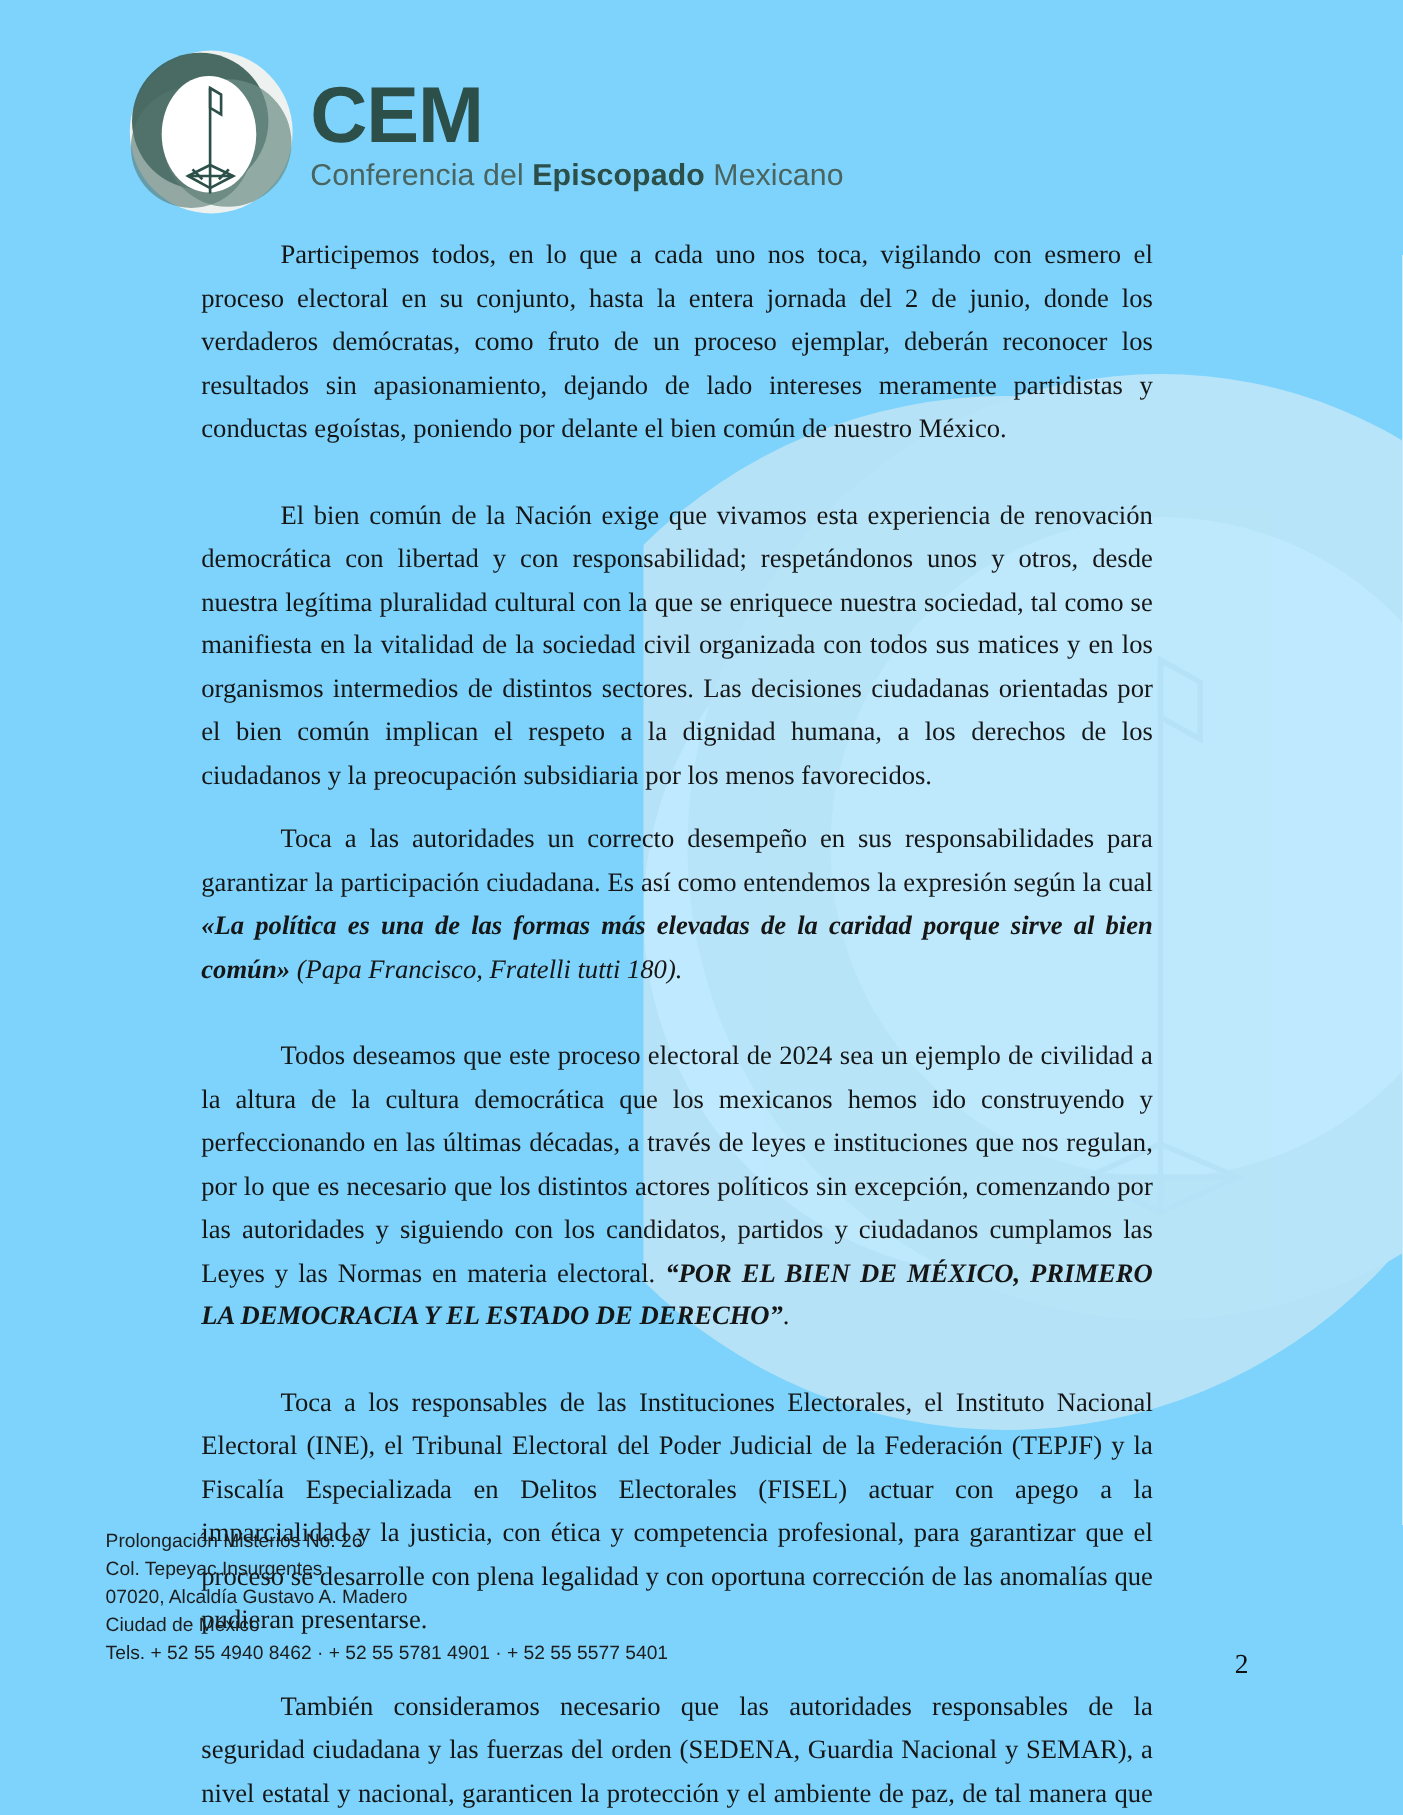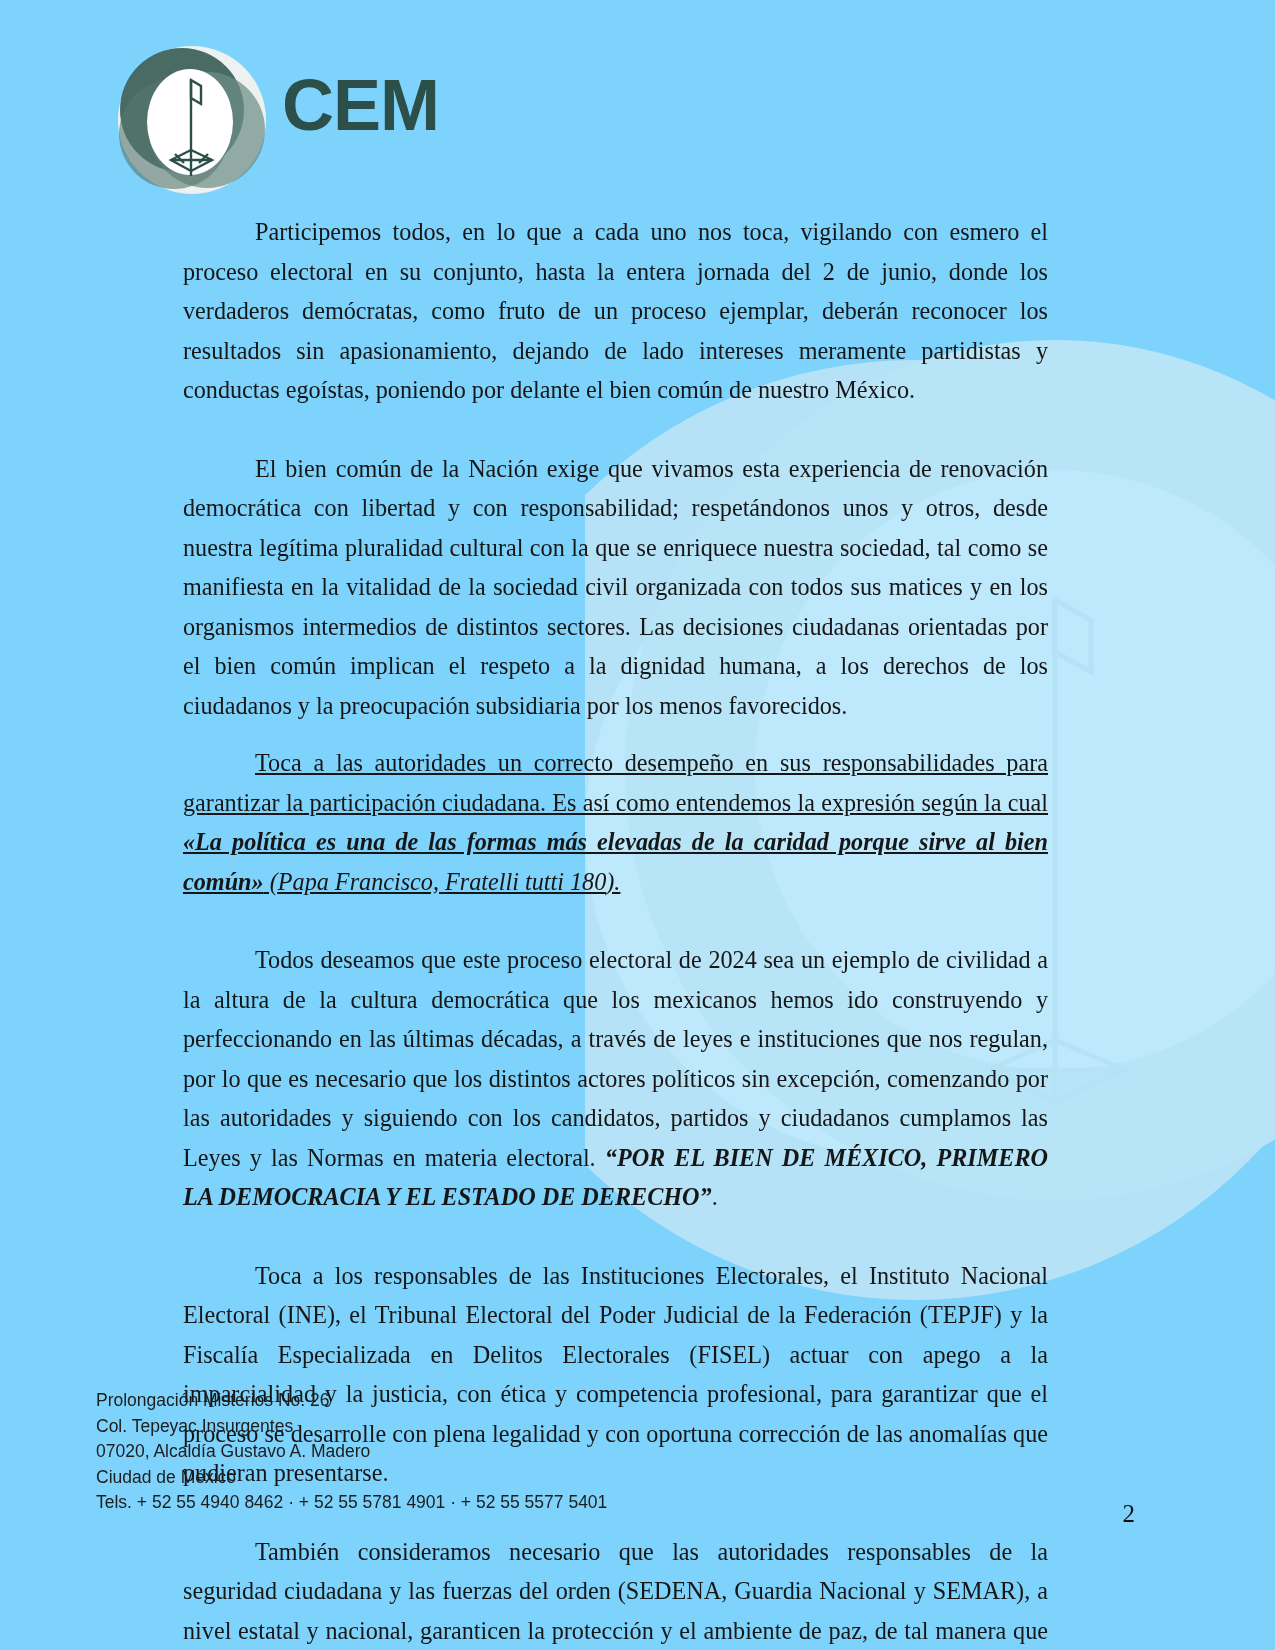--- a/index.html
+++ b/index.html
@@ -82,21 +82,21 @@
     margin: 0 0 0 16px;
     text-align: justify;
     text-justify: inter-word;
     font-size: 24.2px;
     line-height: 39.5px;
     color: #161616;
     text-indent: 72px;
     font-family: "Liberation Serif", serif;
   }
   p.gap-lg { margin-top: 39px; }
-  p.gap-sm { margin-top: 18px; text-decoration: underline; }
+  p.gap-sm { margin-top: 18px; }
 
   .bi {
     font-weight: bold;
     font-style: italic;
   }
   .it {
     font-style: italic;
   }
   .bi-caps {
     font-weight: bold;
@@ -176,20 +176,21 @@
         <path d="M79 38 L89 44 L89 62 L79 56 Z"></path>
         <path d="M59 118 L79 108 L100 118 L79 129 Z"></path>
         <path d="M59 118 L100 118"></path>
         <path d="M63 112 L72 121"></path>
         <path d="M96 112 L87 121"></path>
       </g>
     </svg>
 
     <div class="logo-type">
       <span class="logo-cem">CEM</span>
+      <span class="logo-sub"><span>Conferencia del </span><b>Episcopado</b><span> Mexicano</span></span>
     </div>
   </div>
 
   <div class="body-area">
 
     <p class="para">Participemos todos, en lo que a cada uno nos toca, vigilando con esmero el proceso electoral en su conjunto, hasta la entera jornada del 2 de junio, donde los verdaderos demócratas, como fruto de un proceso ejemplar, deberán reconocer los resultados sin apasionamiento, dejando de lado intereses meramente partidistas y conductas egoístas, poniendo por delante el bien común de nuestro México.</p>
 
     <p class="para gap-lg">El bien común de la Nación exige que vivamos esta experiencia de renovación democrática con libertad y con responsabilidad; respetándonos unos y otros, desde nuestra legítima pluralidad cultural con la que se enriquece nuestra sociedad, tal como se manifiesta en la vitalidad de la sociedad civil organizada con todos sus matices y en los organismos intermedios de distintos sectores. Las decisiones ciudadanas orientadas por el bien común implican el respeto a la dignidad humana, a los derechos de los ciudadanos y la preocupación subsidiaria por los menos favorecidos.</p>
 
     <p class="para gap-sm"><span>Toca a las autoridades un correcto desempeño en sus responsabilidades para garantizar la participación ciudadana. Es así como entendemos la expresión según la cual </span><span class="bi">«La política es una de las formas más elevadas de la caridad porque sirve al bien común»</span><span class="it"> (<span>Papa Francisco, Fratelli tutti 180</span>).</span></p>

